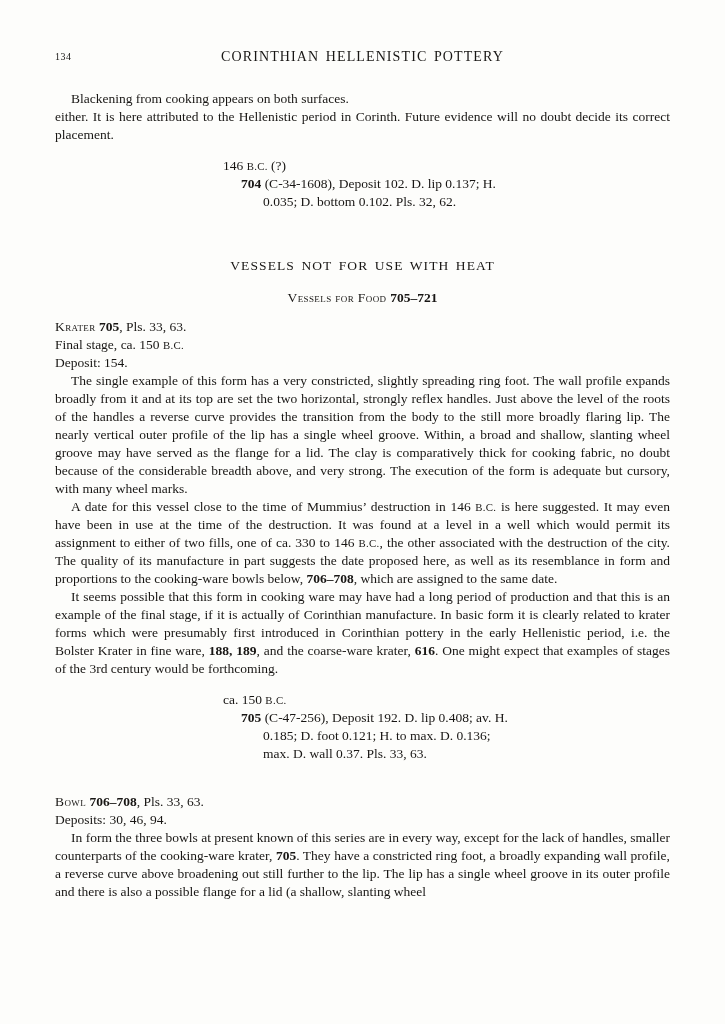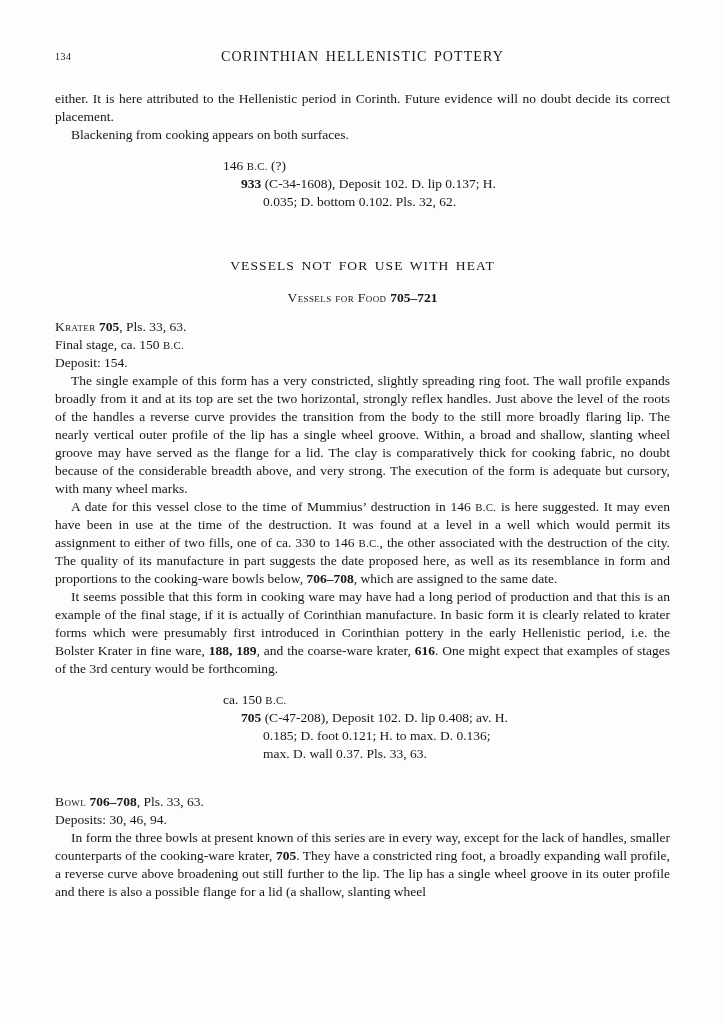--- a/index.html
+++ b/index.html
@@ -37,41 +37,41 @@
 </style>
 </head>
 <body>
 
 <div class="page">
   <div class="header">
     <span class="page-number">134</span>
     <div class="running-title">CORINTHIAN HELLENISTIC POTTERY</div>
   </div>
   <div>
+      <p class="para indent"><span>Blackening from cooking appears on both surfaces.</span></p>
       <p class="para"><span>either. It is here attributed to the Hellenistic period in Corinth. Future evidence will no doubt decide its correct placement.</span></p>
-      <p class="para indent"><span>Blackening from cooking appears on both surfaces.</span></p>
       <div class="catalog">
         <div class="cat-date"><span>146 </span><span class="sm">B.C.</span><span> (?)</span></div>
         <div class="cat-entry">
-          <div class="first"><span class="b">933</span><span> (C-34-1608), Deposit 102. D. lip 0.137; H.</span></div>
+          <div class="first"><span class="b">704</span><span> (C-34-1608), Deposit 102. D. lip 0.137; H.</span></div>
           <div><span>0.035; D. bottom 0.102. Pls. 32, 62.</span></div>
         </div>
       </div>
       <div class="h1"><span>VESSELS NOT FOR USE WITH HEAT</span></div>
       <div class="h2"><span class="sc">Vessels for Food </span><span class="b">705–721</span></div>
       <div class="entry-head"><span class="sc">Krater</span><span> </span><span class="b">705</span><span>, Pls. 33, 63.</span></div>
       <div class="entry-line"><span>Final stage, </span><span class="i">ca.</span><span> 150 </span><span class="sm">B.C.</span></div>
       <div class="entry-line"><span>Deposit: 154.</span></div>
       <p class="para indent"><span>The single example of this form has a very constricted, slightly spreading ring foot. The wall profile expands broadly from it and at its top are set the two horizontal, strongly reflex handles. Just above the level of the roots of the handles a reverse curve provides the transition from the body to the still more broadly flaring lip. The nearly vertical outer profile of the lip has a single wheel groove. Within, a broad and shallow, slanting wheel groove may have served as the flange for a lid. The clay is comparatively thick for cooking fabric, no doubt because of the considerable breadth above, and very strong. The execution of the form is adequate but cursory, with many wheel marks.</span></p>
       <p class="para indent"><span>A date for this vessel close to the time of Mummius’ destruction in 146 </span><span class="sm">B.C.</span><span> is here suggested. It may even have been in use at the time of the destruction. It was found at a level in a well which would permit its assignment to either of two fills, one of </span><span class="i">ca.</span><span> 330 to 146 </span><span class="sm">B.C.</span><span>, the other associated with the destruction of the city. The quality of its manufacture in part suggests the date proposed here, as well as its resemblance in form and proportions to the cooking-ware bowls below, </span><span class="b">706–708</span><span>, which are assigned to the same date.</span></p>
       <p class="para indent"><span>It seems possible that this form in cooking ware may have had a long period of production and that this is an example of the final stage, if it is actually of Corinthian manufacture. In basic form it is clearly related to krater forms which were presumably first introduced in Corinthian pottery in the early Hellenistic period, i.e. the Bolster Krater in fine ware, </span><span class="b">188, 189</span><span>, and the coarse-ware krater, </span><span class="b">616</span><span>. One might expect that examples of stages of the 3rd century would be forthcoming.</span></p>
       <div class="catalog">
         <div class="cat-date"><span class="i">ca.</span><span> 150 </span><span class="sm">B.C.</span></div>
         <div class="cat-entry">
-          <div class="first"><span class="b">705</span><span> (C-47-208), Deposit 102. D. lip 0.408; av. H.</span></div>
+          <div class="first"><span class="b">705</span><span> (C-47-256), Deposit 192. D. lip 0.408; av. H.</span></div>
           <div><span>0.185; D. foot 0.121; H. to max. D. 0.136;</span></div>
           <div><span>max. D. wall 0.37. Pls. 33, 63.</span></div>
         </div>
       </div>
       <div class="entry-head space-before"><span class="sc">Bowl</span><span> </span><span class="b">706–708</span><span>, Pls. 33, 63.</span></div>
       <div class="entry-line"><span>Deposits: 30, 46, 94.</span></div>
       <p class="para indent"><span>In form the three bowls at present known of this series are in every way, except for the lack of handles, smaller counterparts of the cooking-ware krater, </span><span class="b">705</span><span>. They have a constricted ring foot, a broadly expanding wall profile, a reverse curve above broadening out still further to the lip. The lip has a single wheel groove in its outer profile and there is also a possible flange for a lid (a shallow, slanting wheel</span></p>
     </div>
 </div>
 

